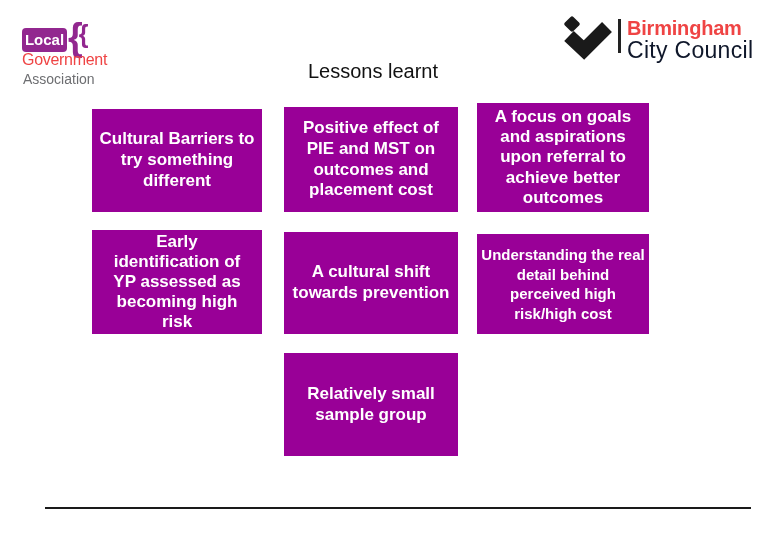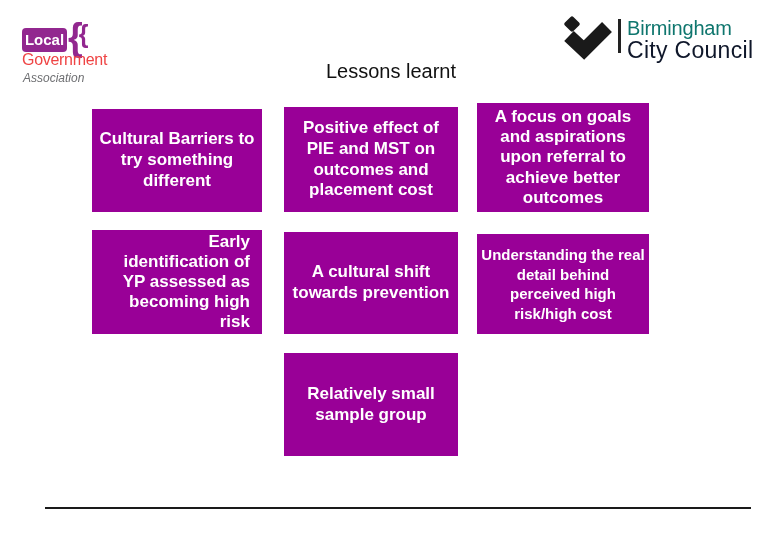--- a/index.html
+++ b/index.html
@@ -13,45 +13,45 @@
              background:#92278F;border-radius:4px;color:#fff;
              font-weight:bold;font-size:15px;line-height:24px;
              text-align:center;}
   .lga-braces{position:absolute;left:46px;top:-8px;color:#92278F;
               font-weight:bold;letter-spacing:-4px;}
   .lga-braces .b1{font-size:38px;}
   .lga-braces .b2{font-size:25px;vertical-align:7px;}
   .lga-gov{position:absolute;left:0;top:27px;color:#ef4444;
            font-size:16px;letter-spacing:-0.3px;}
   .lga-assoc{position:absolute;left:1px;top:47px;color:#6d6e71;
-             font-size:12px;font-style:italic;}
+             font-size:14px;}
 
   
   .bcc{position:absolute;left:561px;top:15px;width:200px;height:48px;}
   .bcc-heart{position:absolute;left:0;top:1px;}
   .bcc-bar{position:absolute;left:57px;top:4px;width:2.5px;height:34px;
            background:#222;}
   .bcc-name{position:absolute;left:66px;top:2px;font-size:20px;
-            font-weight:normal;color:#0f766e;letter-spacing:-0.2px;}
+            font-weight:bold;color:#ef4444;letter-spacing:-0.2px;}
   .bcc-sub{position:absolute;left:66px;top:22px;font-size:23px;
            color:#0f172a;letter-spacing:0.3px;}
 
   
-  .title{position:absolute;left:301px;top:60px;width:180px;
+  .title{position:absolute;left:283px;top:60px;width:180px;
          text-align:center;font-size:20px;color:#111;}
 
   
   .box{position:absolute;background:#990097;color:#ffffff;
        font-weight:bold;display:flex;align-items:center;
        justify-content:center;text-align:center;
        font-size:17px;line-height:1.22;}
   .box-1{left:92px;top:109px;width:170px;height:103px;padding:0 4px;box-sizing:border-box;}
   .box-2{left:284px;top:107px;width:174px;height:105px;padding:0 8px;box-sizing:border-box;}
   .box-3{left:477px;top:103px;width:172px;height:109px;padding:18px 4px;box-sizing:border-box;line-height:1.18;}
-  .box-4{left:92px;top:230px;width:170px;height:104px;padding:0 12px;box-sizing:border-box;line-height:1.18;text-align:right;}
+  .box-4{left:92px;top:230px;width:170px;height:104px;padding:0 12px;box-sizing:border-box;line-height:1.18;}
   .box-5{left:284px;top:232px;width:174px;height:102px;padding:0 2px;box-sizing:border-box;}
   .box-6{left:477px;top:234px;width:172px;height:100px;padding:12px 4px;box-sizing:border-box;font-size:15px;line-height:1.3;}
   .box-7{left:284px;top:353px;width:174px;height:103px;padding:0 2px;box-sizing:border-box;}
 
   
   .rule{position:absolute;left:45px;top:507px;width:706px;height:2px;
         background:#1a1a1a;}
 </style>
 </head>
 <body>

